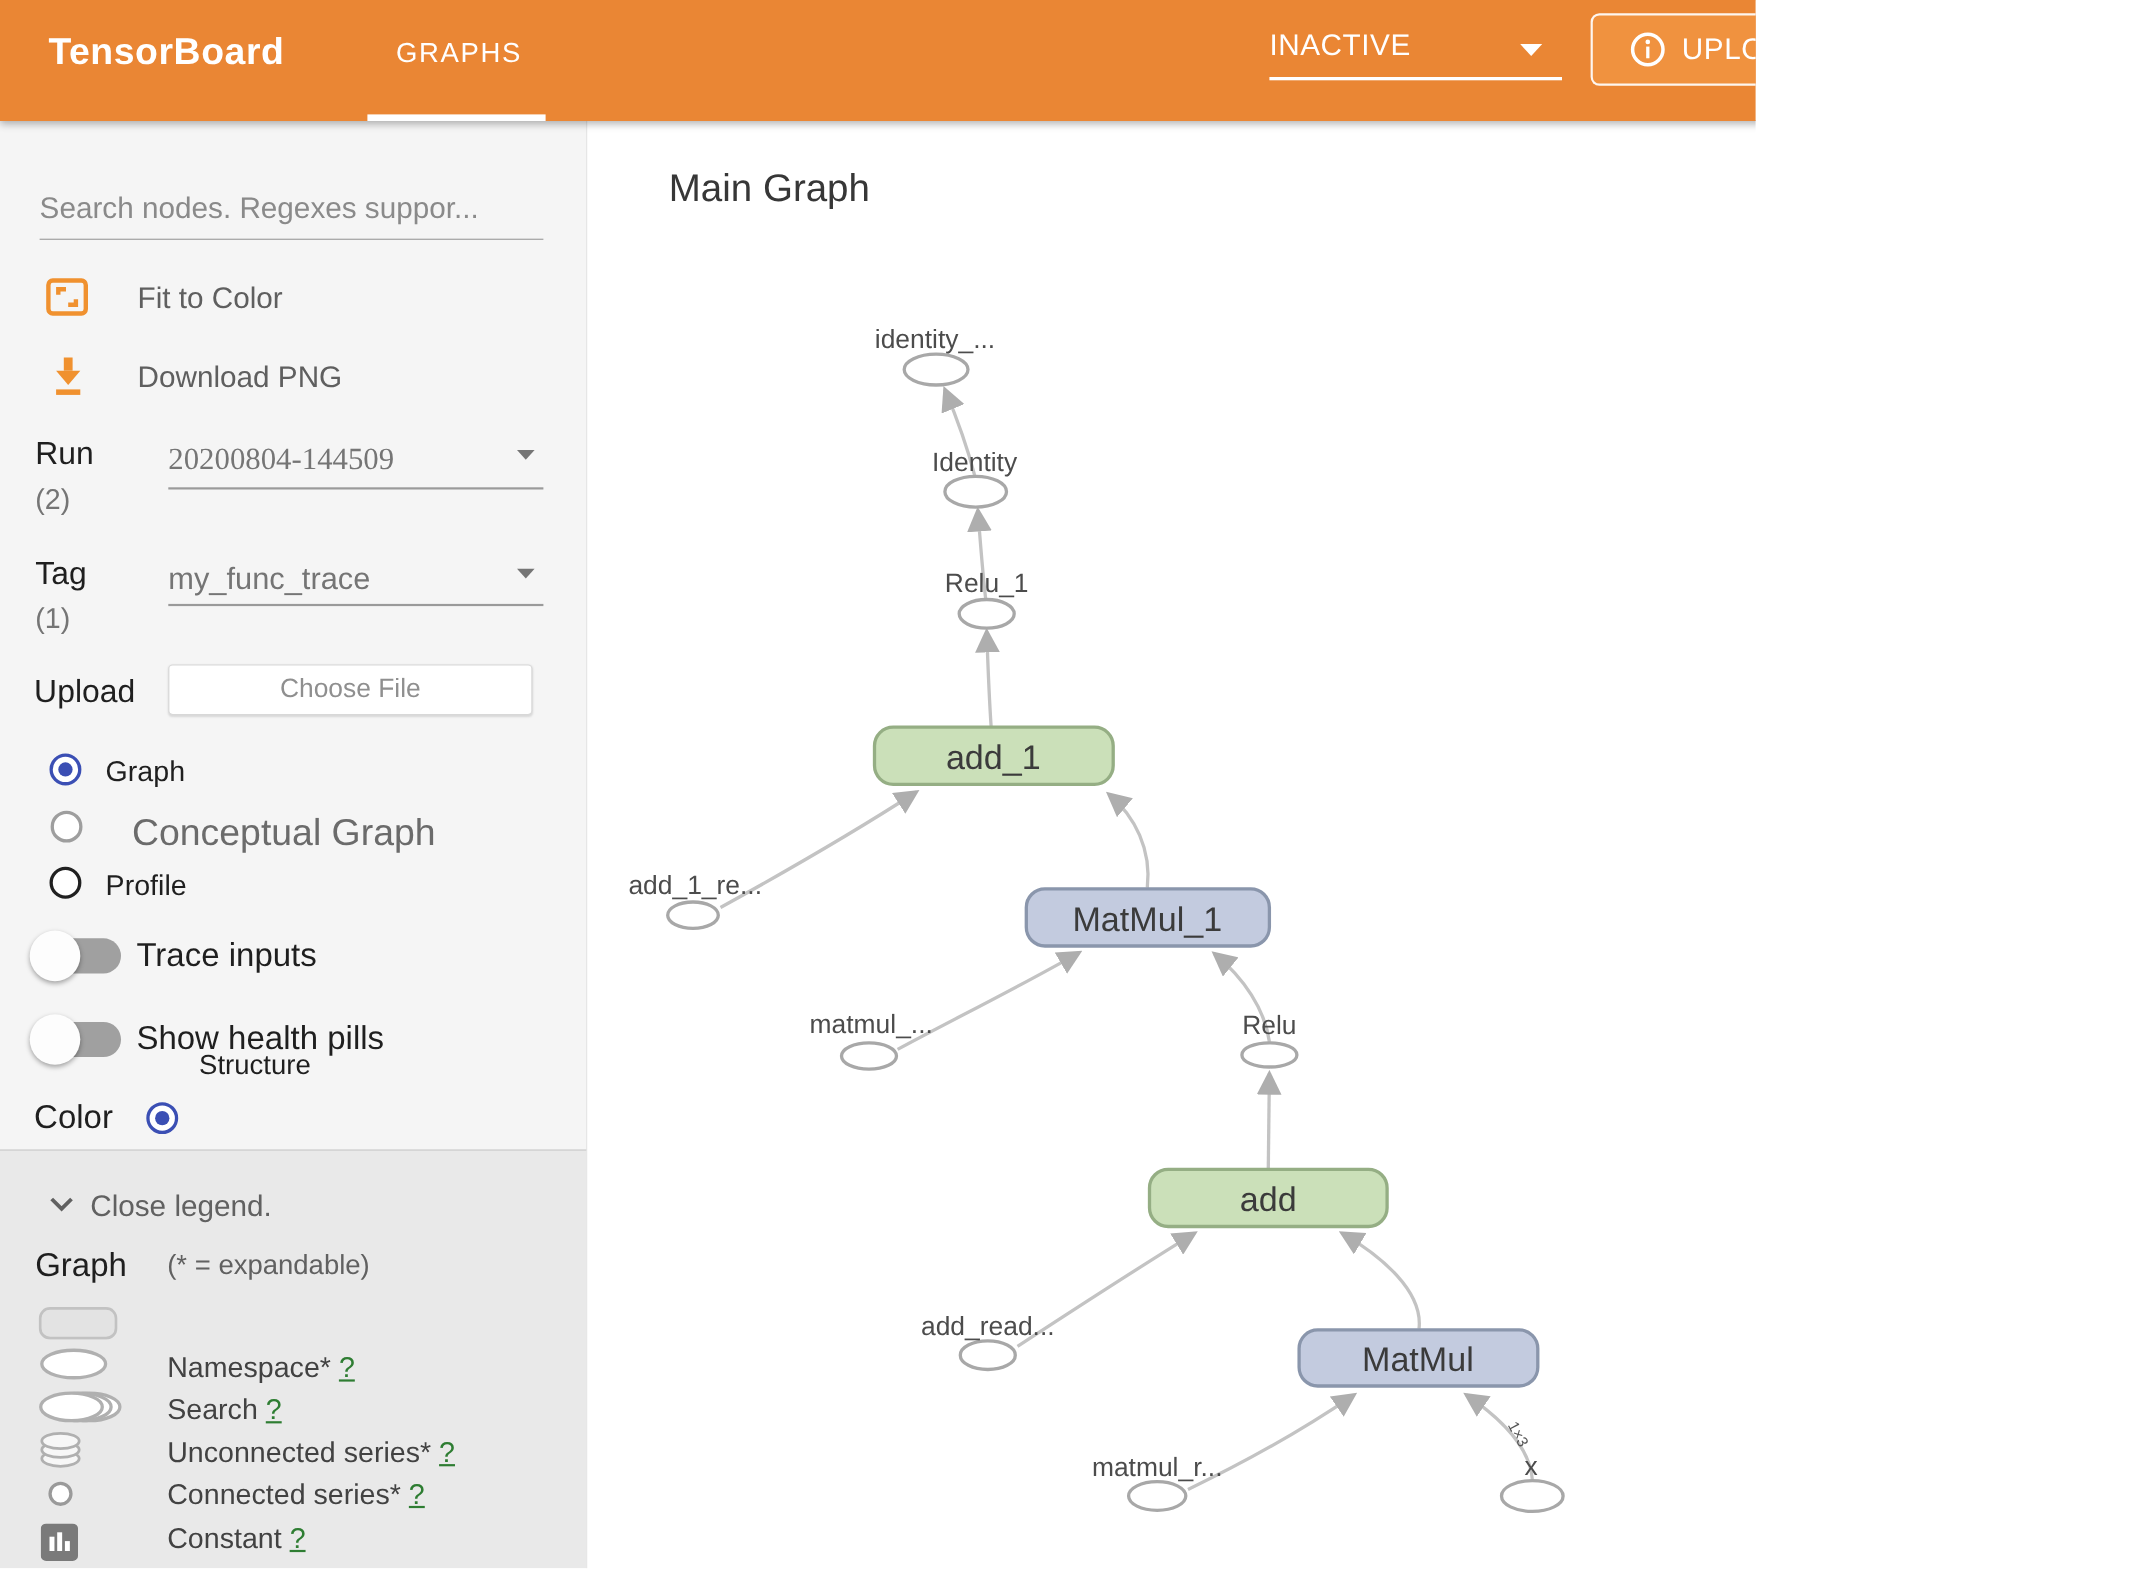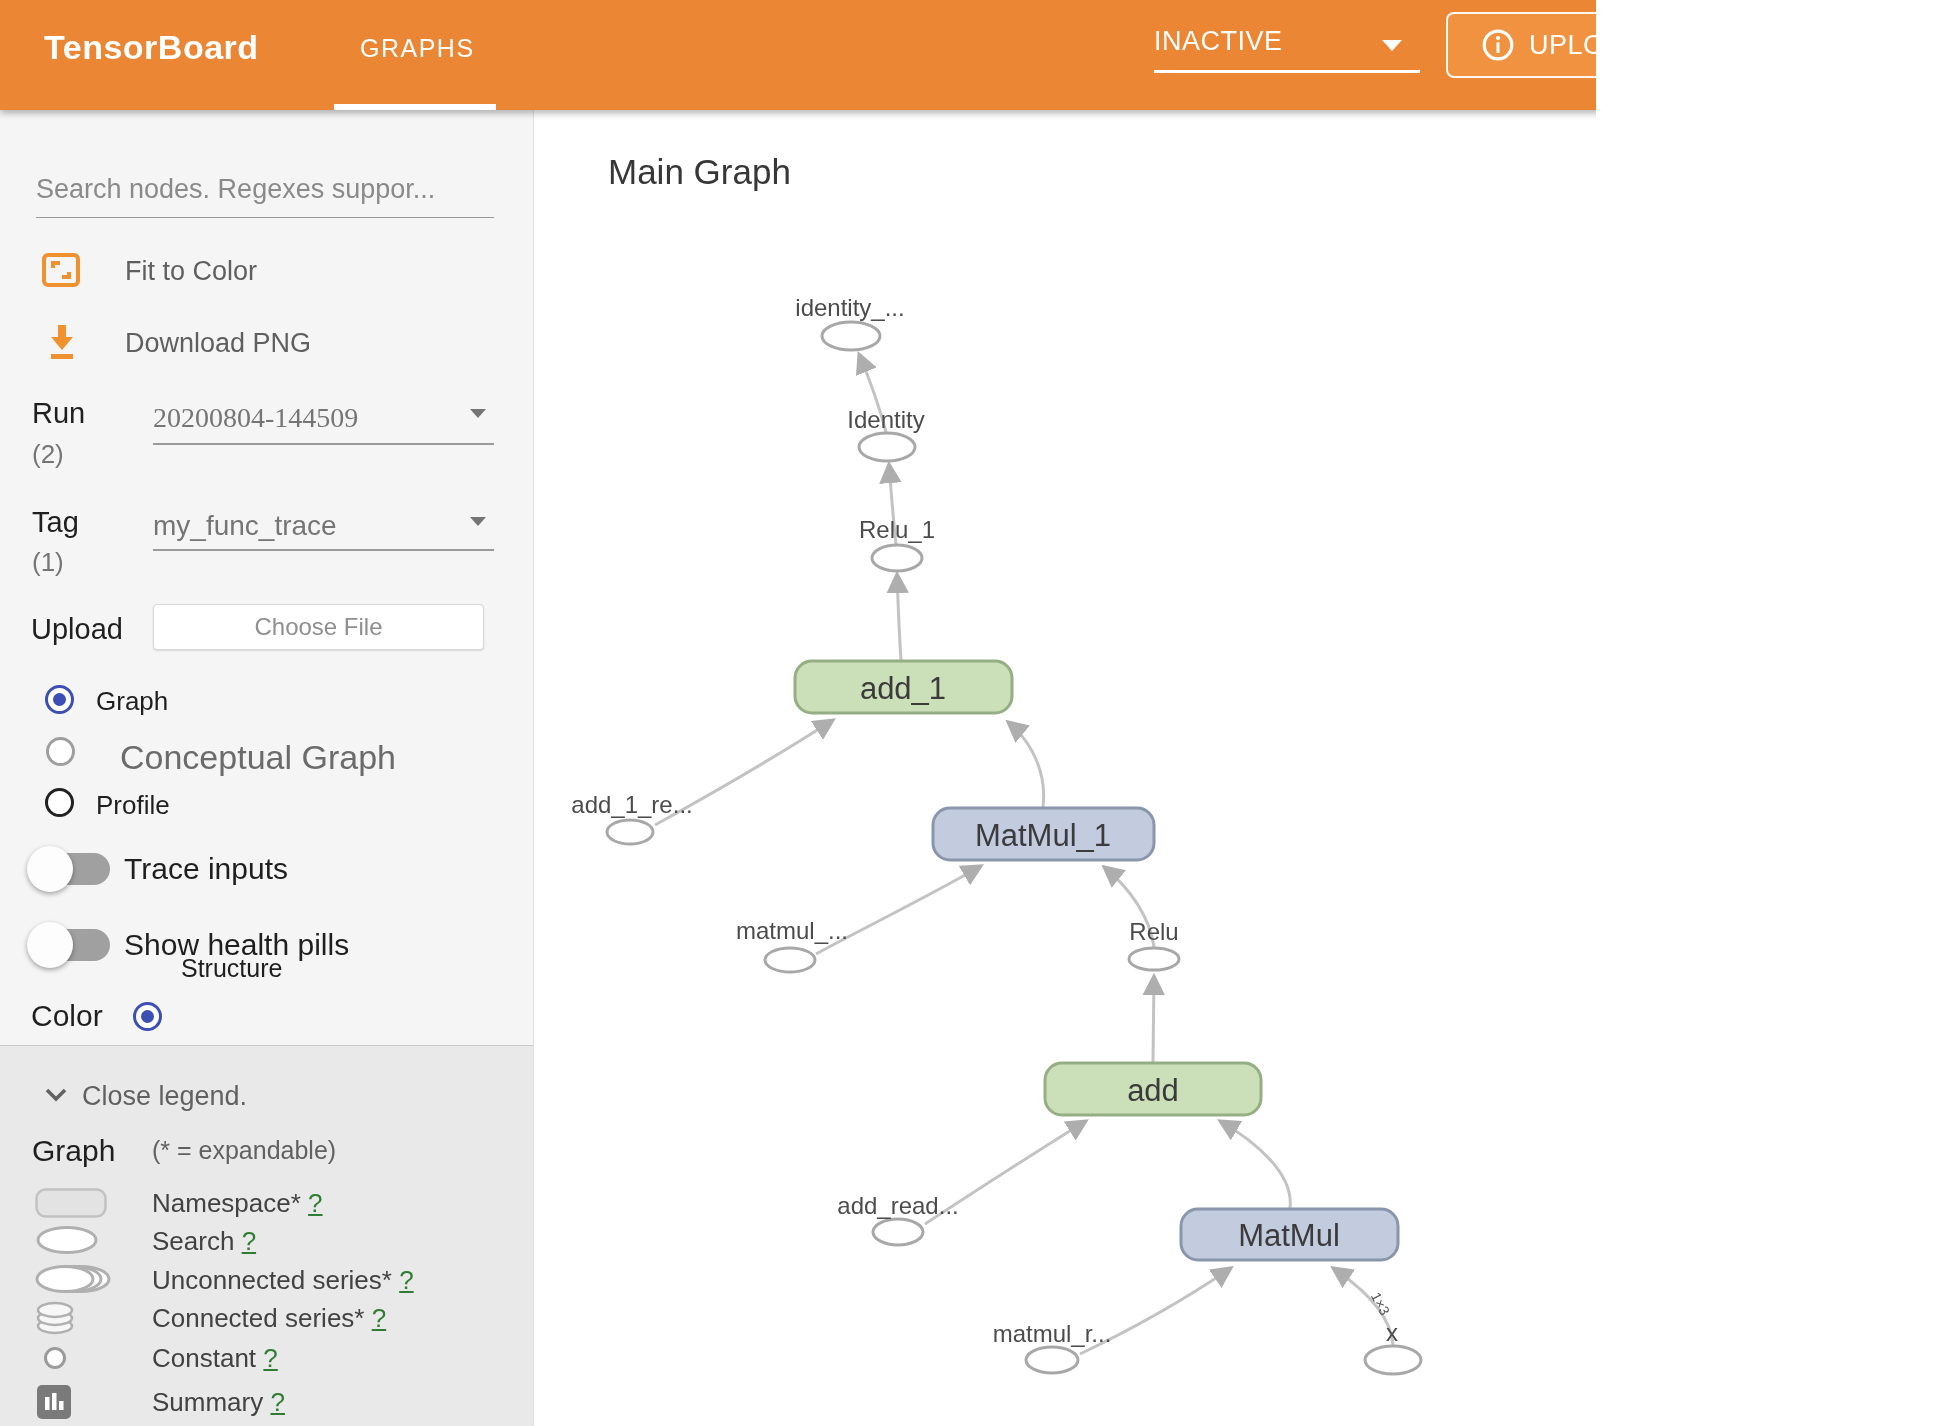--- a/index.html
+++ b/index.html
@@ -52,21 +52,21 @@
     font-family:inherit; font-size:24px; color:#8f8f8f; cursor:pointer;
   }
   .radio { position:absolute; width:29px; height:29px; border-radius:50%; background:#fff; }
   .radio.sel { border:3.5px solid #3b4fb4; }
   .radio.sel::after { content:""; position:absolute; left:4.5px; top:4.5px; width:13px; height:13px; border-radius:50%; background:#3b4fb4; }
   .radio.gray { border:3.5px solid #9e9e9e; }
   .radio.black { border:3.5px solid #212121; }
   .toggle { position:absolute; width:81px; height:38px; cursor:pointer; }
   .toggle .track { position:absolute; left:2px; top:3px; width:77px; height:32px; border-radius:16px; background:#a0a0a0; }
   .toggle .thumb { position:absolute; left:-4px; top:-4px; width:46px; height:46px; border-radius:50%; background:#fdfdfd; box-shadow:0 2px 5px rgba(0,0,0,.35); }
-  .legend-label { position:absolute; color:#424242; font-size:26px; }
+  .legend-label { position:absolute; color:#424242; font-size:26px;margin-top:40px; }
   .help-link { color:#2e7d32; text-decoration:underline; cursor:pointer; }
   
   .main { position:absolute; left:534px; top:110px; width:1422px; height:1316px; background:#fff; }
   .main-title { position:absolute; left:74px; top:42px; font-size:35px; color:#373737; }
   .edge { fill:none; stroke:#c3c3c3; stroke-width:3; }
   .op-ellipse { fill:#fff; stroke:#a8a8a8; stroke-width:3; cursor:pointer; }
   .ns-rect { stroke-width:3; cursor:pointer; }
   .nlabel { font-size:24px; fill:#4c4c4c; text-anchor:middle; font-family:"Liberation Sans","DejaVu Sans",sans-serif; }
   .rlabel { font-size:31px; fill:#3b3b3b; text-anchor:middle; font-family:"Liberation Sans","DejaVu Sans",sans-serif; }
   .elabel { font-size:14px; fill:#555; text-anchor:middle; font-family:"Liberation Sans","DejaVu Sans",sans-serif; }

